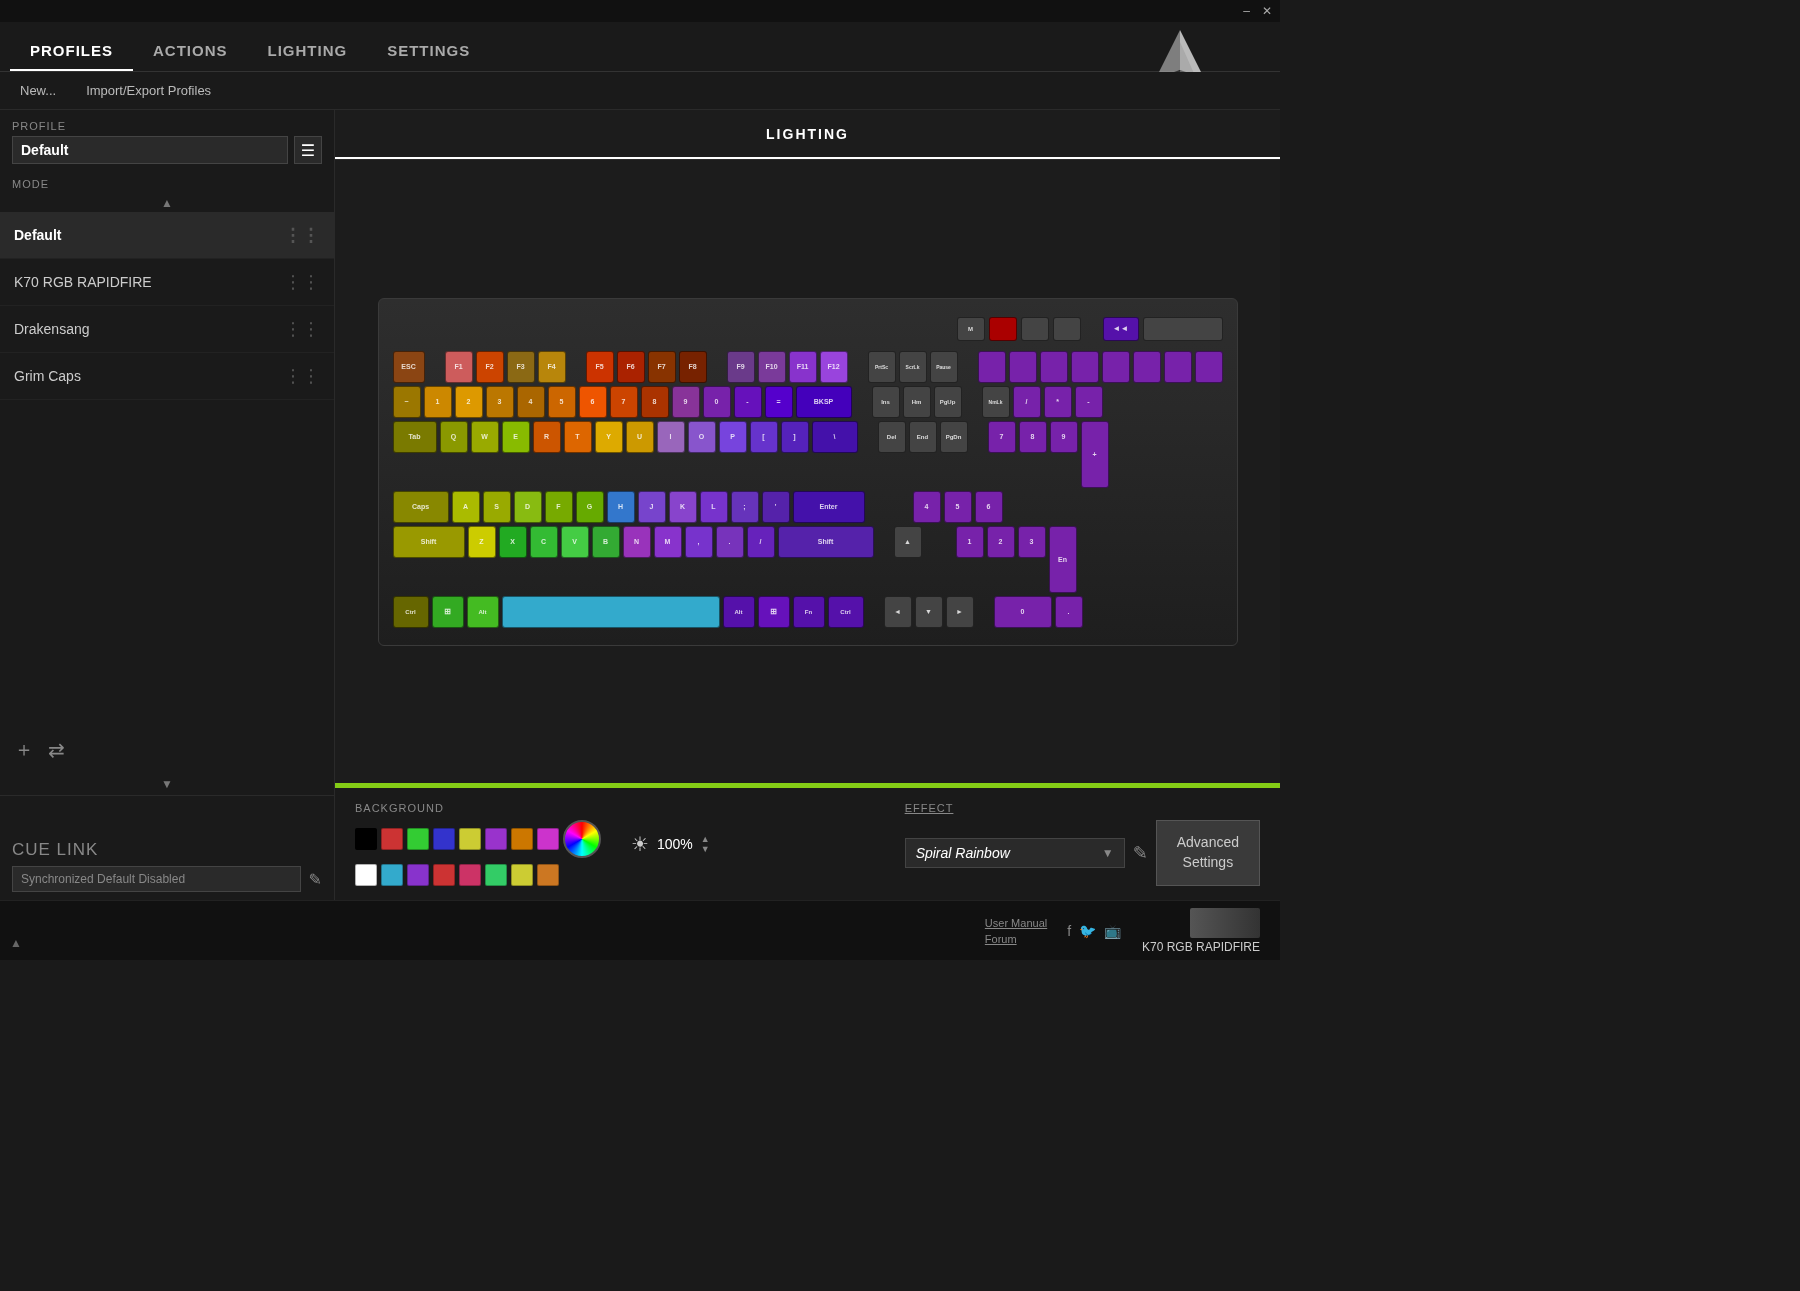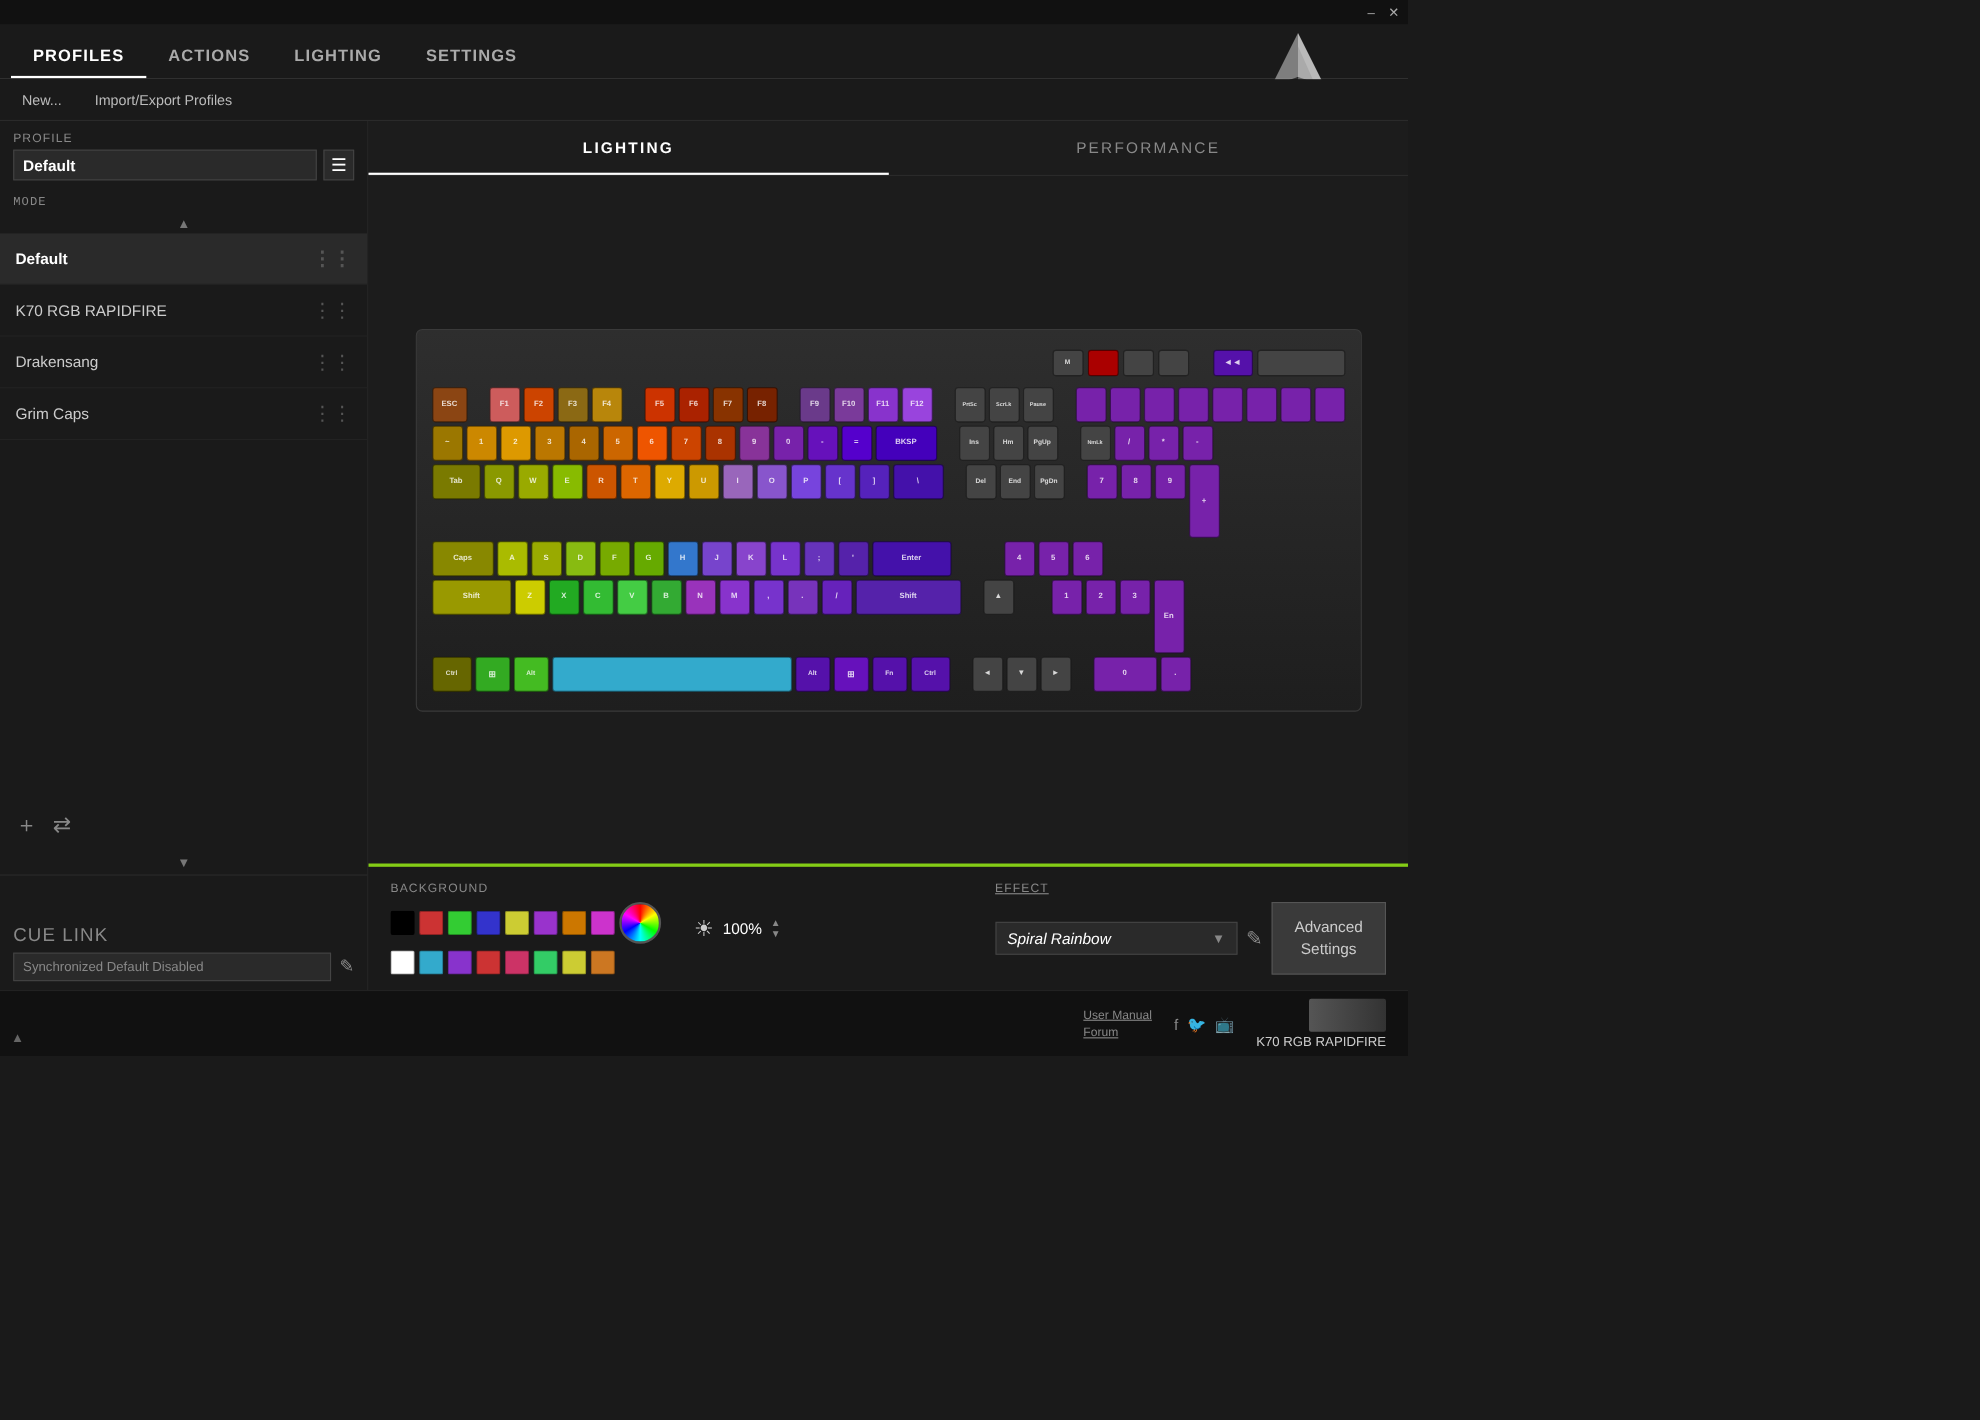--- a/index.html
+++ b/index.html
@@ -147,21 +147,20 @@
       align-items: center;
       justify-content: center;
       cursor: pointer;
       font-size: 16px;
     }
     .mode-label {
       font-size: 11px;
       color: #888;
       letter-spacing: 1px;
       padding: 8px 12px 4px;
-      font-family: Liberation Mono, monospace;
     }
     .mode-scroll-btn {
       display: flex;
       justify-content: center;
       padding: 2px 0;
     }
     .chevron {
       color: #777;
       font-size: 12px;
       cursor: pointer;
@@ -403,21 +402,21 @@
     .key-wide-bksp { min-width: 58px; }
     .key-wide-enter { min-width: 68px; }
     .key-space-bar { min-width: 220px; }
     .key-wide-lshift { min-width: 80px; }
     .key-gap { min-width: 14px; height: 32px; flex-shrink: 0; }
 
     
     .bottom-controls {
       background: #1a1a1a;
       padding: 14px 20px;
-      border-top: 3px solid #84cc16;
+      border-top: 5px solid #84cc16;
       display: flex;
       align-items: center;
       gap: 20px;
     }
     .bg-section { display: flex; flex-direction: column; gap: 6px; }
     .bg-label {
       font-size: 11px;
       color: #888;
       letter-spacing: 1px;
     }
@@ -651,21 +650,20 @@
       <div class="cue-link-select">Synchronized Default Disabled</div>
       <span class="cue-edit-btn">✎</span>
     </div>
   </div>
 </div>
 
 <div class="main-content">
 
   <div class="content-tabs">
     <div class="content-tab active">LIGHTING</div>
-    <div class="content-tab">PERFORMANCE</div>
   </div>
 
   <div class="keyboard-area">
     <div class="keyboard-container">
 
       <div class="kb-top-row">
         <div class="key k-gray" style="width:24px;height:24px;font-size:6px;">M</div>
         <div class="key" style="background:#aa0000;width:24px;height:24px;"></div>
         <div class="key k-gray" style="width:22px;height:24px;"></div>
         <div class="key k-gray" style="width:22px;height:24px;"></div>

